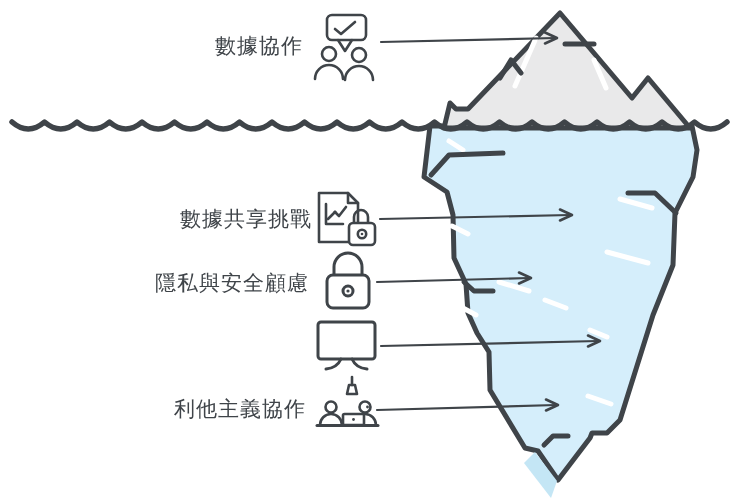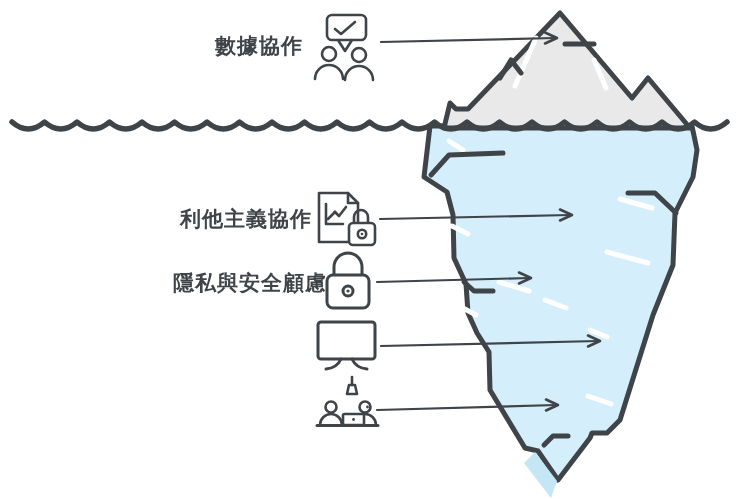--- a/index.html
+++ b/index.html
@@ -11,27 +11,27 @@
     --bg:#ffffff;
   }
   *{box-sizing:border-box;margin:0;padding:0}
   html,body{background:#fff}
   #canvas{
     position:relative;width:740px;height:499px;background:var(--bg);
     overflow:hidden;font-family:"Liberation Sans",sans-serif;
   }
   svg{position:absolute;left:0;top:0}
   .label{
-    position:absolute;font-size:21px;font-weight:700;color:var(--text);
+    position:absolute;font-size:21px;font-weight:400;color:var(--text);
     letter-spacing:1px;white-space:nowrap;line-height:24px;
     font-family:"Liberation Sans","DejaVu Sans",sans-serif;
   }
   #label-1{top:34px;right:437px}
   #label-2{top:207px;right:428px}
-  #label-3{top:271px;right:413px}
+  #label-3{top:271px;right:431px}
   #label-4{top:334px;right:431px}
   #label-5{top:397px;right:434px}
 </style>
 </head>
 <body>
 
 <div id="canvas">
 
   <svg width="740" height="499" viewBox="0 0 740 499">
     <g fill="none" stroke="var(--outline)" stroke-width="5" stroke-linecap="round" stroke-linejoin="round">
@@ -140,15 +140,16 @@
         <circle cx="52.5" cy="31" r="1.4" fill="var(--outline)" stroke="none"></circle>
         <path d="M39 49 a11 11 0 0 1 22 0"></path>
         <rect x="28" y="38" width="21" height="11" rx="1.5" fill="#ffffff"></rect>
         <circle cx="38.5" cy="43.5" r="1.4" fill="var(--outline)" stroke="none"></circle>
         <path d="M2 49.5 H63" stroke-width="3"></path>
       </g>
     </g>
   </svg>
 
   <div class="label" id="label-1">數據協作</div>
-  <div class="label" id="label-2">利他主義協作</div>
+  <div class="label" id="label-2">數據共享挑戰</div>
   <div class="label" id="label-3">隱私與安全顧慮</div>
+  <div class="label" id="label-5">利他主義協作</div>
 </div>
 
 </body></html>

